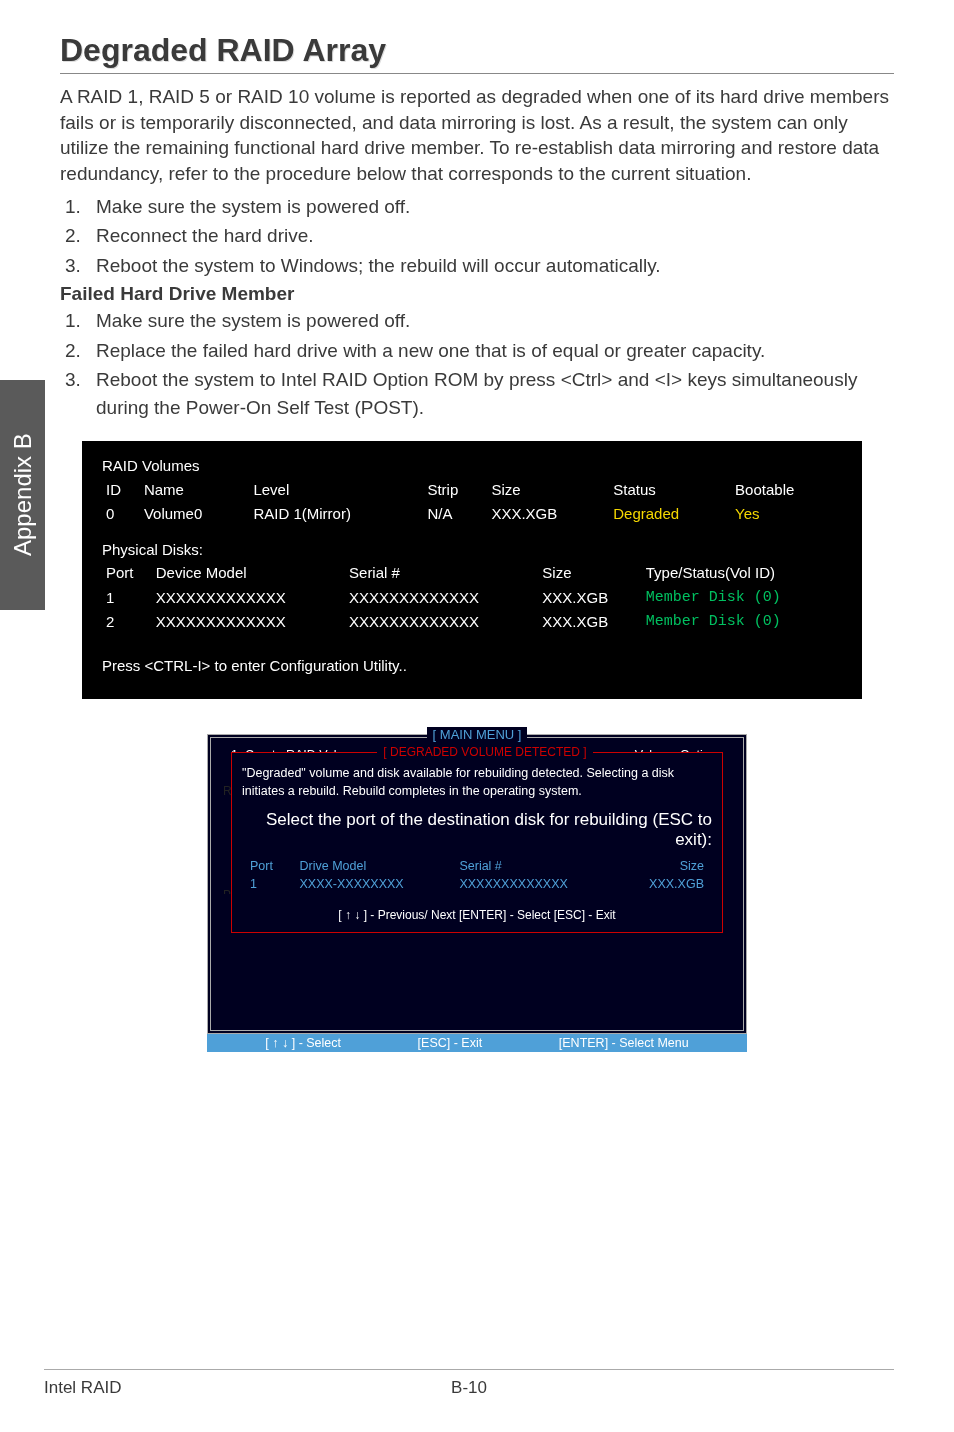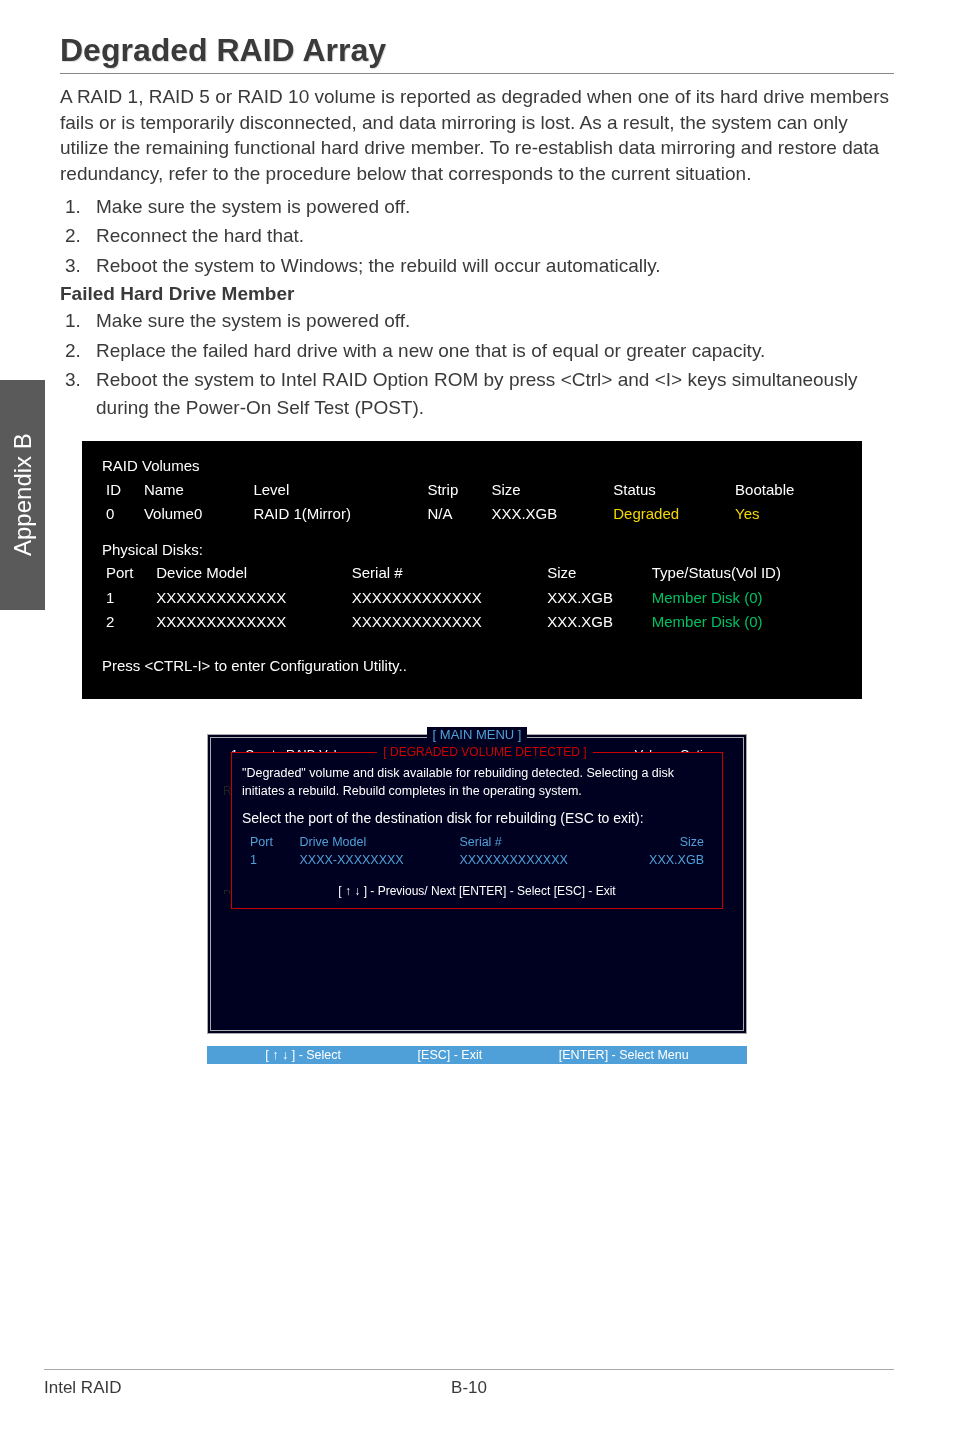--- a/index.html
+++ b/index.html
@@ -66,21 +66,21 @@
     font-family: Arial, sans-serif;
     font-size: 15px;
     padding: 14px 20px 22px 20px;
     margin: 20px 0 20px 22px;
     width: 780px;
     line-height: 1.5;
   }
   .raid-box table { width: 100%; border-collapse: collapse; font-size: 15px; }
   .raid-box td { padding: 1px 4px; white-space: nowrap; }
   .yellow { color: #f5d800; }
-  .green { color: #00c060; }
+  .green { color: #00c060; font-family: Liberation Mono, monospace; }
   .step4 {
     font-size: 19px;
     margin: 18px 0 24px 0;
     padding-left: 26px;
     text-indent: -26px;
   }
   .bios-container {
     margin: 0 auto;
     width: 540px;
     position: relative;
@@ -131,21 +131,21 @@
     background: #000020;
     padding: 0 6px;
     margin-left: 16px;
   }
   .bios-dialog p {
     color: #fff;
     font-size: 12.5px;
     line-height: 1.4;
     margin-bottom: 10px;
   }
-  .dialog-select { color: #fff; font-size: 14px; text-align: left; margin-bottom: 6px; }
+  .dialog-select { color: #fff; font-size: 17px; text-align: right; margin-bottom: 6px; }
   .bios-dialog table { color: #4fa0d8; font-size: 12.5px; width: 100%; margin-bottom: 14px; }
   .bios-dialog table td { padding: 1px 6px; }
   .dialog-nav { color: #fff; font-size: 12px; text-align: center; }
   .bios-bg {
     height: 130px;
     color: #222;
     font-size: 12px;
     overflow: hidden;
     padding: 20px 6px 6px 6px;
   }
@@ -153,21 +153,20 @@
   .bios-empty {
     height: 130px;
   }
   .bios-footer {
     background: #4fa0d8;
     color: #fff;
     font-size: 12.5px;
     display: flex;
     justify-content: space-around;
     padding: 2px 20px;
-    margin-top: 12px;
     width: 540px;
     margin-left: auto;
     margin-right: auto;
   }
   .page-footer {
     position: absolute;
     bottom: 34px;
     left: 44px;
     right: 60px;
     border-top: 1px solid #aaa;
@@ -186,21 +185,21 @@
 </div>
 
 <div class="page">
 
   <h1>Degraded RAID Array</h1>
 
   <p class="intro">A RAID 1, RAID 5 or RAID 10 volume is reported as degraded when one of its hard drive members fails or is temporarily disconnected, and data mirroring is lost. As a result, the system can only utilize the remaining functional hard drive member. To re-establish data mirroring and restore data redundancy, refer to the procedure below that corresponds to the current situation.</p>
 
   <ol>
     <li>Make sure the system is powered off.</li>
-    <li>Reconnect the hard that.</li>
+    <li>Reconnect the hard drive.</li>
     <li>Reboot the system to Windows; the rebuild will occur automatically.</li>
   </ol>
 
   <h2>Failed Hard Drive Member</h2>
   <ol>
     <li>Make sure the system is powered off.</li>
     <li>Replace the failed hard drive with a new one that is of equal or greater capacity.</li>
     <li>Reboot the system to Intel RAID Option ROM by press &lt;Ctrl&gt; and &lt;I&gt; keys simultaneously during the Power-On Self Test (POST).</li>
   </ol>
 

